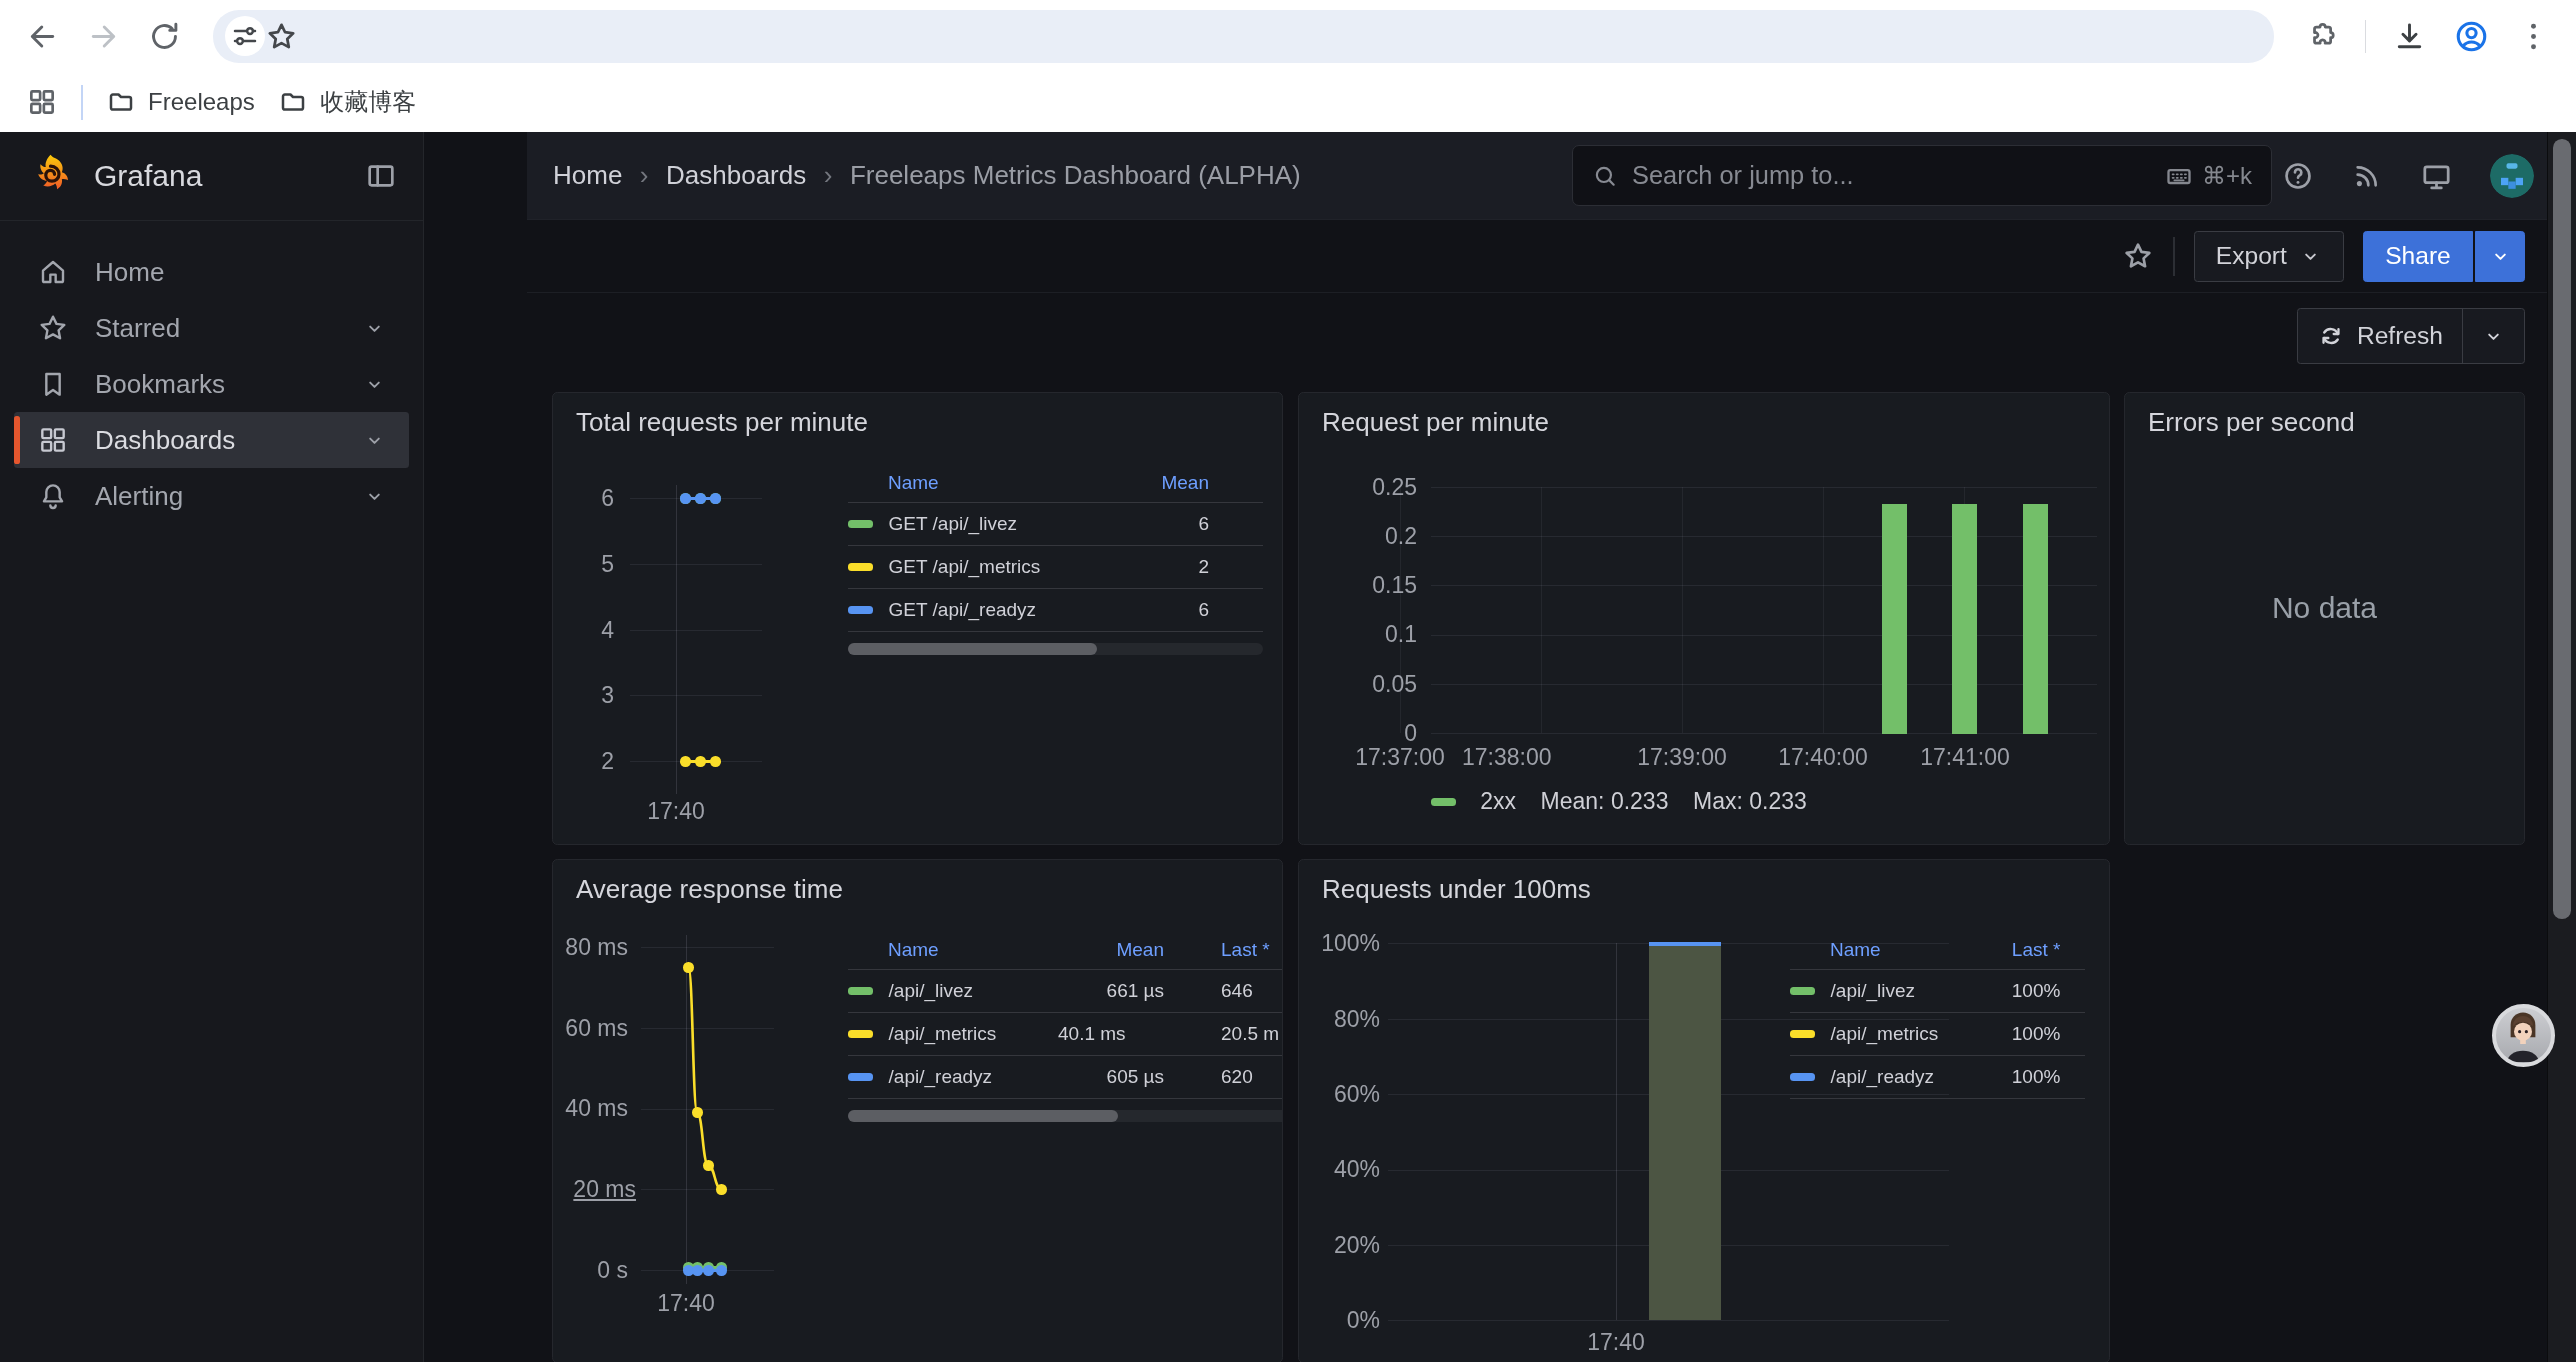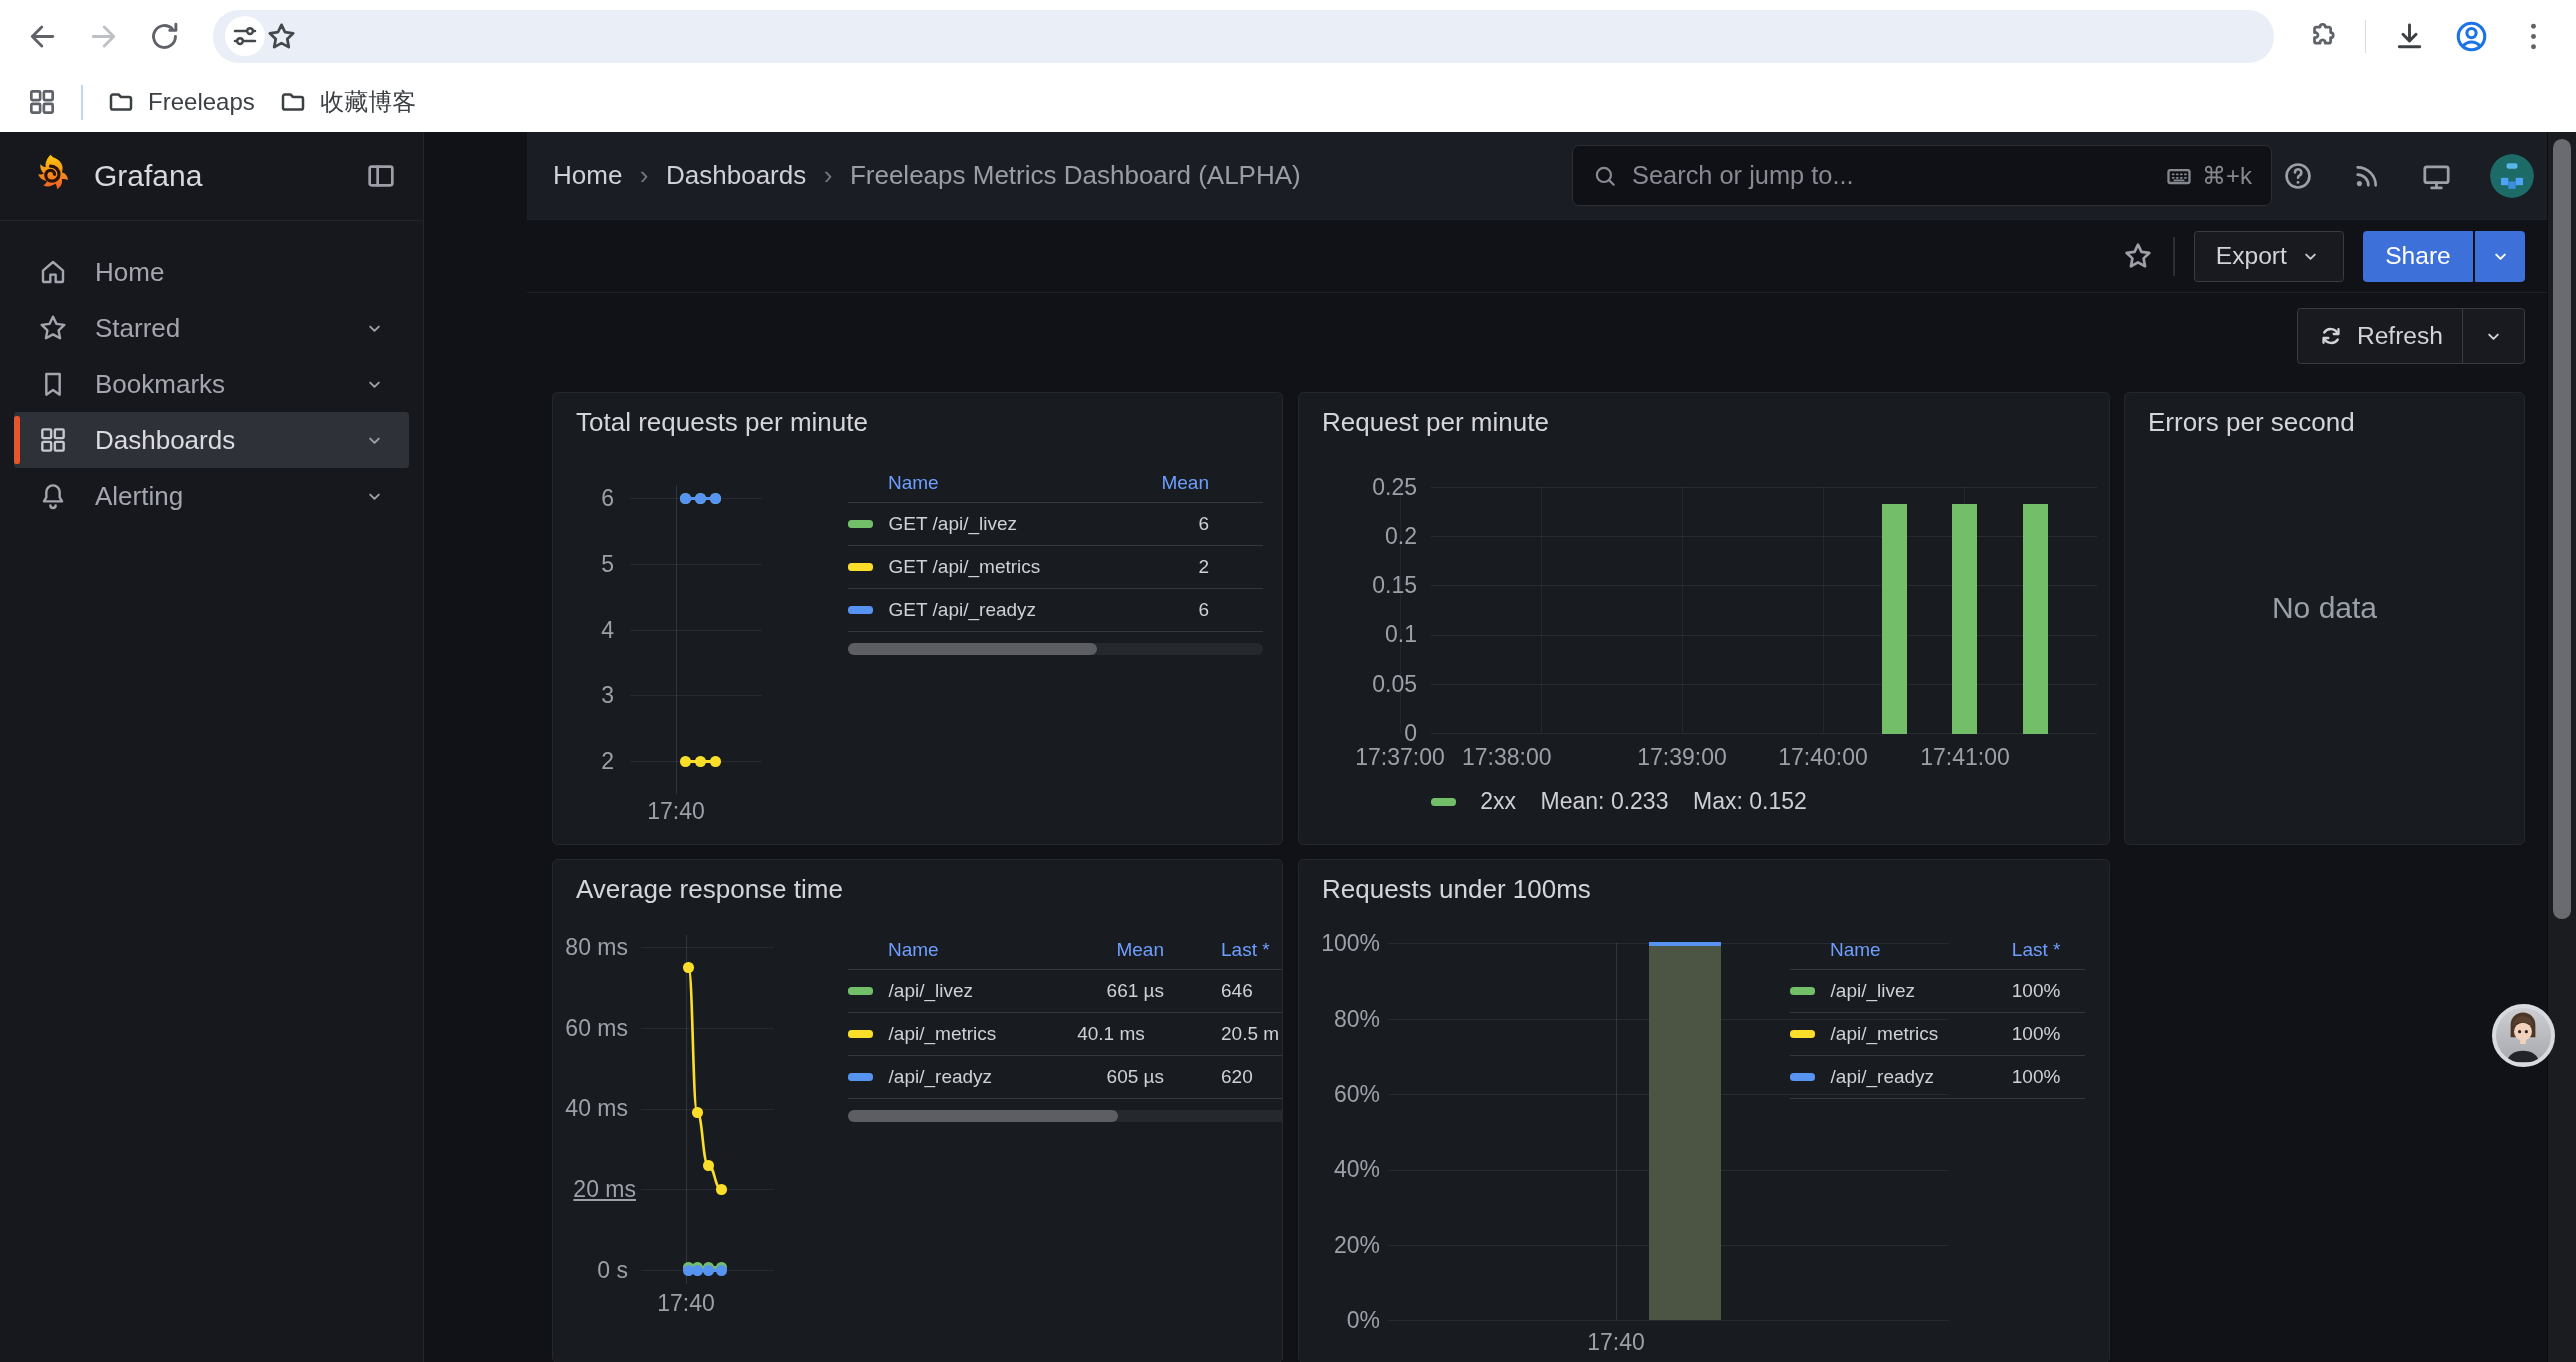--- a/index.html
+++ b/index.html
@@ -467,21 +467,21 @@
         <div class="tick" style="left: 445px; top: 351px; width: 158px; text-align: center;">17:40:00</div>
         <div class="vgrid" style="left: 665px; top: 94px; height: 246px; background: rgba(204, 204, 220, 0.07);"></div>
         <div class="tick" style="left: 587px; top: 351px; width: 158px; text-align: center;">17:41:00</div>
         <div class="bar" style="left: 583px; top: 111px; width: 24.6px; height: 230px; background: rgb(115, 191, 105);"></div>
         <div class="bar" style="left: 653px; top: 111px; width: 24.6px; height: 230px; background: rgb(115, 191, 105);"></div>
         <div class="bar" style="left: 724px; top: 111px; width: 24.6px; height: 230px; background: rgb(115, 191, 105);"></div>
         <div class="legend-list" style="left: 132px; top: 395px;">
           <span class="swatch" style="background: rgb(115, 191, 105); margin: 0px;"></span>
           <span>2xx</span>
           <span>Mean: 0.233</span>
-          <span>Max: 0.152</span>
+          <span>Max: 0.233</span>
         </div>
       </div>
       <div class="panel" style="left: 2124px; top: 260px; width: 401px; height: 453px;">
         <div class="panel-title">Errors per second</div>
         <div class="no-data">No data</div>
       </div>
       <div class="panel" style="left: 552px; top: 727px; width: 731px; height: 504px;">
         <div class="panel-title">Average response time</div>
         <div class="tick" style="left: 0px; top: 74px; width: 75px; text-align: right;">80 ms</div>
         <div class="hgrid" style="left: 88px; top: 87px; width: 133px;"></div>
@@ -526,21 +526,21 @@
               <span>/api/_livez</span>
             </div>
             <div class="lt-cell" style="width: 132px; text-align: right; padding-right: 26px; padding-left: 0px;">661 µs</div>
             <div class="lt-cell" style="width: 149px; text-align: left; padding-right: 0px; padding-left: 31px;">646</div>
           </div>
           <div class="lt-row">
             <div class="lt-name">
               <span class="swatch" style="background: rgb(250, 222, 42);"></span>
               <span>/api/_metrics</span>
             </div>
-            <div class="lt-cell" style="width: 132px; text-align: center; padding-right: 26px; padding-left: 0px;">40.1 ms</div>
+            <div class="lt-cell" style="width: 132px; text-align: left; padding-right: 26px; padding-left: 0px;">40.1 ms</div>
             <div class="lt-cell" style="width: 149px; text-align: left; padding-right: 0px; padding-left: 31px;">20.5 m</div>
           </div>
           <div class="lt-row">
             <div class="lt-name">
               <span class="swatch" style="background: rgb(87, 148, 242);"></span>
               <span>/api/_readyz</span>
             </div>
             <div class="lt-cell" style="width: 132px; text-align: right; padding-right: 26px; padding-left: 0px;">605 µs</div>
             <div class="lt-cell" style="width: 149px; text-align: left; padding-right: 0px; padding-left: 31px;">620</div>
           </div>

